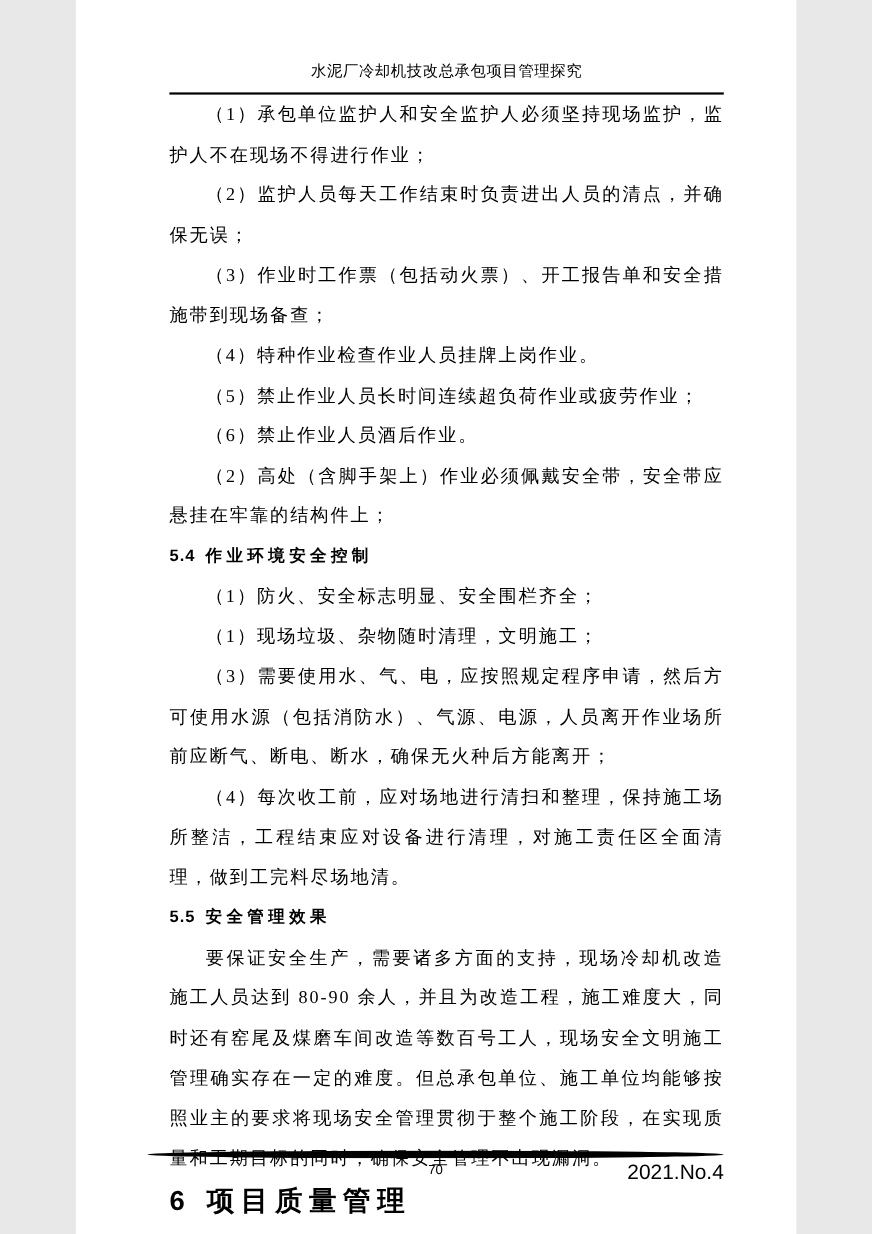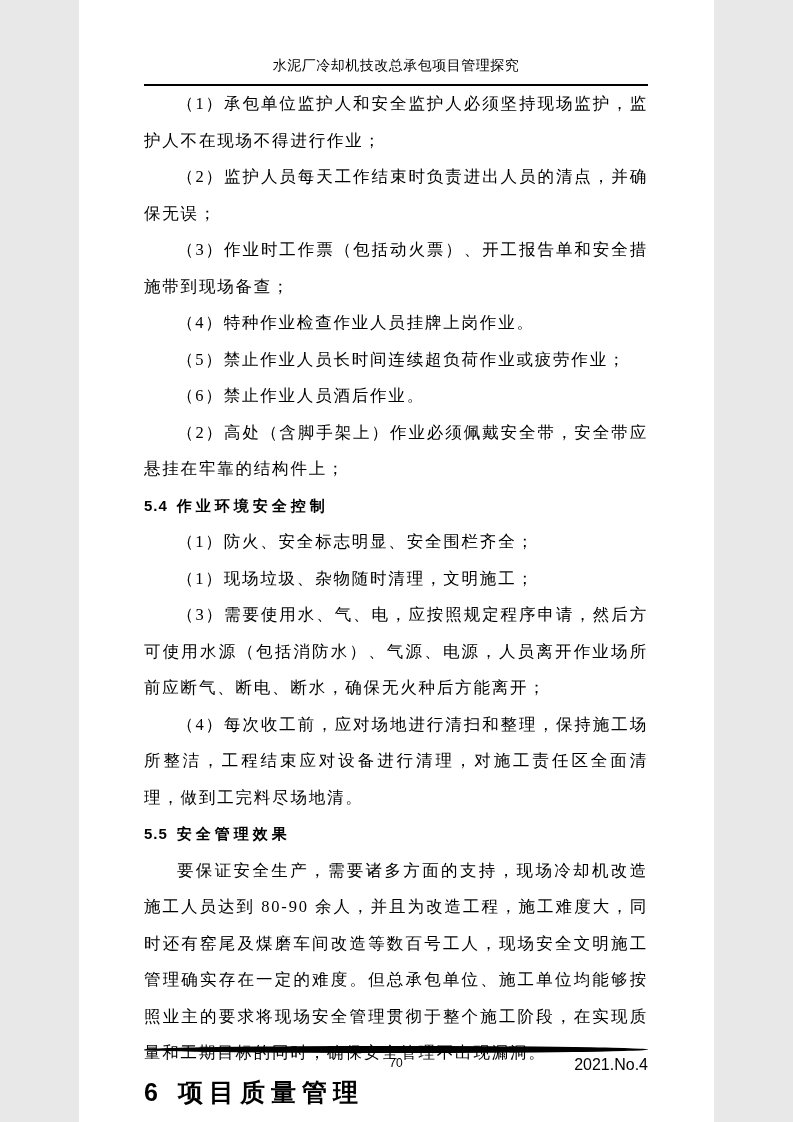--- a/index.html
+++ b/index.html
@@ -5,20 +5,21 @@
   html, body { margin: 0; padding: 0; background: #e8e8e8; }
   .page {
     position: relative;
     width: 635px;
     height: 1122px;
     margin: 0 auto;
     background: #ffffff;
     color: #000000;
     font-family: "Liberation Serif", "DejaVu Serif", serif;
     overflow: hidden;
+    padding-left: 20px;
   }
   
   .header { margin: 0 66px 0 65px; }
   .header-title {
     padding-top: 57px;
     text-align: center;
     font-size: 14px;
     letter-spacing: 0.5px;
     line-height: 18px;
   }
@@ -85,21 +86,21 @@
   }
   .page-num {
     position: absolute;
     left: 0; right: 0;
     text-align: center;
     font-size: 12px;
   }
   .issue {
     position: absolute;
     right: 0;
-    font-size: 16px;
+    font-size: 19px;
   }
 </style>
 </head>
 <body>
 
 <div class="page">
 
   <div class="header">
     <div class="header-title">水泥厂冷却机技改总承包项目管理探究</div>
     <div class="header-rule"></div>

